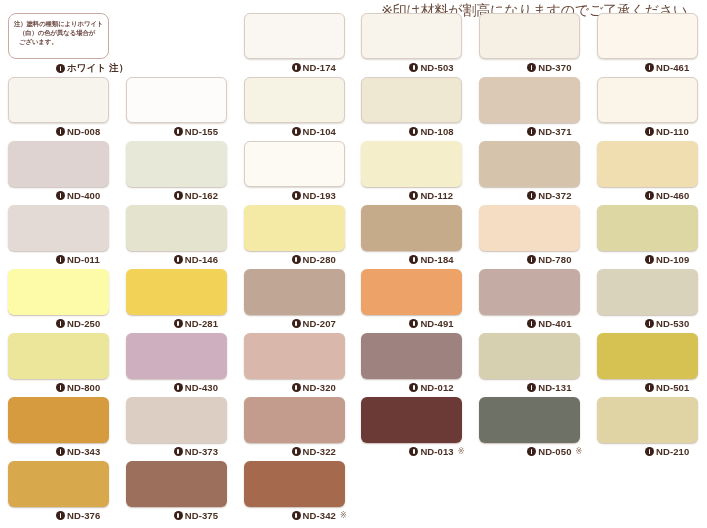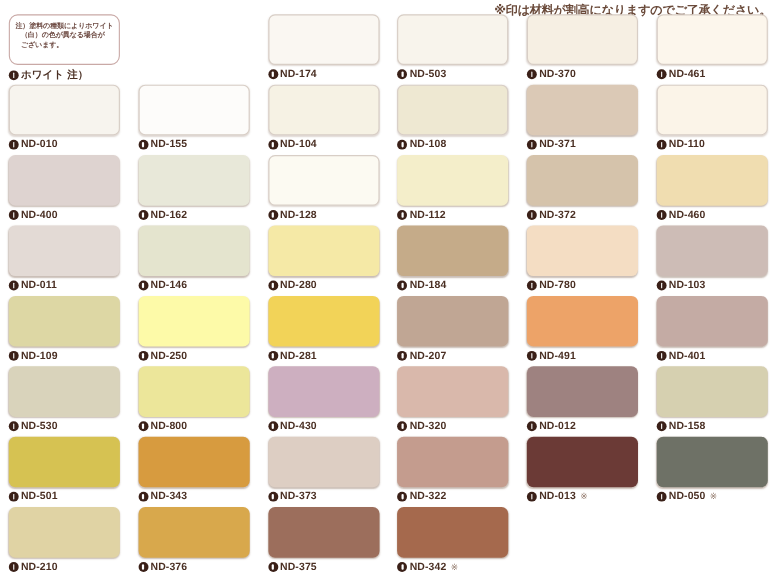--- a/index.html
+++ b/index.html
@@ -12,25 +12,24 @@
   }
   #sheet{
     position:relative;
     width:707px;height:528px;
     box-sizing:border-box;
     padding:0;
   }
   .top-note{
     position:absolute;
     top:2px; right:6px;
-    font-size:11px;
+    font-size:14px;
     color:#6a4a3a;
     letter-spacing:-0.2px;
     white-space:nowrap;
-    font-weight:bold;
   }
   .grid{
     position:absolute;
     top:13px; left:0;
     width:707px;
     display:grid;
     grid-template-columns:repeat(6,117.8px);
     grid-auto-rows:64px;
     column-gap:0px;
     row-gap:0px;
@@ -54,20 +53,21 @@
   .label{
     display:flex;
     align-items:center;
     gap:2px;
     margin-top:3px;
     font-size:9.5px;
     color:#4a2f23;
     font-weight:bold;
     letter-spacing:0.1px;
     white-space:nowrap;
+    margin-left:48px;
   }
   .bullet{
     display:inline-block;
     width:9px;height:9px;
     border-radius:50%;
     background:#3a2018;
     position:relative;
     flex:0 0 auto;
   }
   .bullet::after{
@@ -154,21 +154,21 @@
         <span class="bullet"></span>
         <span>ND-461</span>
         <span class="star"></span>
       </div>
     </div>
 
   <div class="cell">
         <div class="swatch bordered" style="background: rgb(247, 244, 238);"></div>
         <div class="label">
           <span class="bullet"></span>
-          <span>ND-010</span>
+          <span>ND-008</span>
           <span class="star"></span>
         </div>
       </div>
       <div class="cell">
         <div class="swatch bordered" style="background: rgb(253, 252, 250);"></div>
         <div class="label">
           <span class="bullet"></span>
           <span>ND-155</span>
           <span class="star"></span>
         </div>
@@ -218,21 +218,21 @@
         <div class="label">
           <span class="bullet"></span>
           <span>ND-162</span>
           <span class="star"></span>
         </div>
       </div>
       <div class="cell">
         <div class="swatch bordered" style="background: rgb(252, 250, 242);"></div>
         <div class="label">
           <span class="bullet"></span>
-          <span>ND-128</span>
+          <span>ND-193</span>
           <span class="star"></span>
         </div>
       </div>
       <div class="cell">
         <div class="swatch" style="background: rgb(244, 238, 202);"></div>
         <div class="label">
           <span class="bullet"></span>
           <span>ND-112</span>
           <span class="star"></span>
         </div>
@@ -287,28 +287,20 @@
       </div>
       <div class="cell">
         <div class="swatch" style="background: rgb(244, 221, 195);"></div>
         <div class="label">
           <span class="bullet"></span>
           <span>ND-780</span>
           <span class="star"></span>
         </div>
       </div>
       <div class="cell">
-        <div class="swatch" style="background: rgb(205, 188, 182);"></div>
-        <div class="label">
-          <span class="bullet"></span>
-          <span>ND-103</span>
-          <span class="star"></span>
-        </div>
-      </div>
-      <div class="cell">
         <div class="swatch" style="background: rgb(221, 215, 164);"></div>
         <div class="label">
           <span class="bullet"></span>
           <span>ND-109</span>
           <span class="star"></span>
         </div>
       </div>
       <div class="cell">
         <div class="swatch" style="background: rgb(253, 250, 168);"></div>
         <div class="label">
@@ -386,21 +378,21 @@
         <div class="label">
           <span class="bullet"></span>
           <span>ND-012</span>
           <span class="star"></span>
         </div>
       </div>
       <div class="cell">
         <div class="swatch" style="background: rgb(214, 208, 176);"></div>
         <div class="label">
           <span class="bullet"></span>
-          <span>ND-158</span>
+          <span>ND-131</span>
           <span class="star"></span>
         </div>
       </div>
       <div class="cell">
         <div class="swatch" style="background: rgb(214, 194, 82);"></div>
         <div class="label">
           <span class="bullet"></span>
           <span>ND-501</span>
           <span class="star"></span>
         </div>

